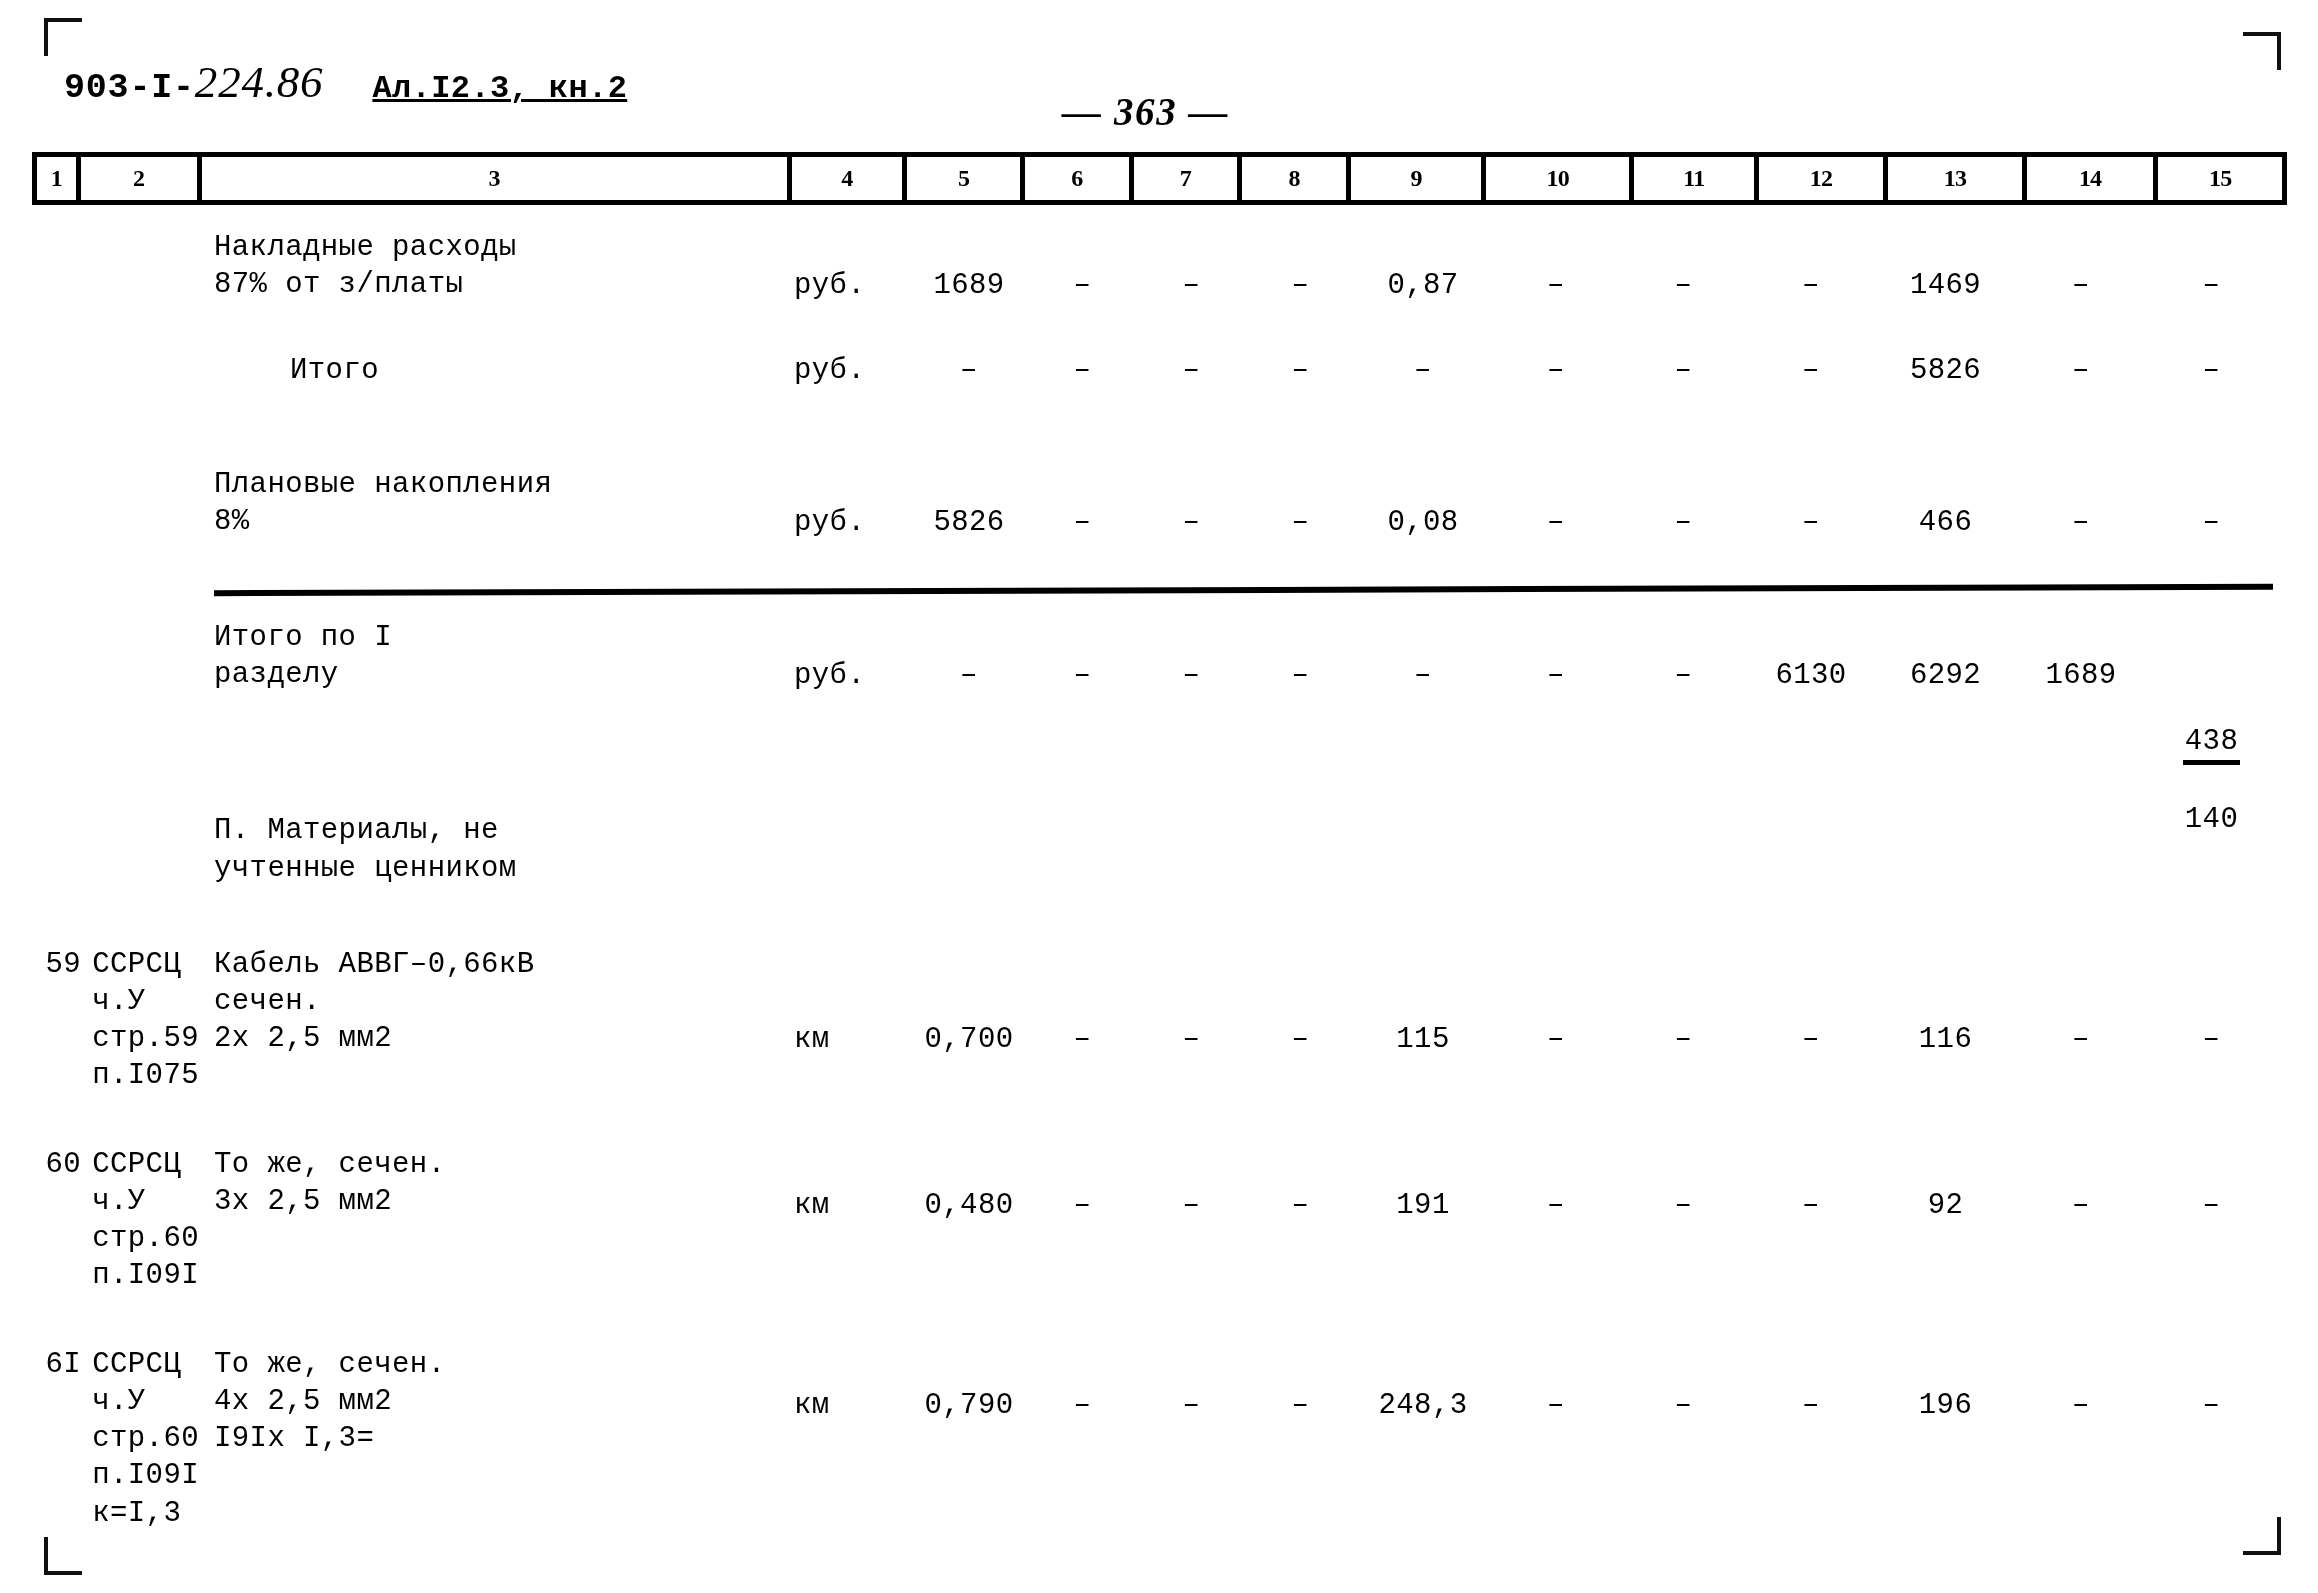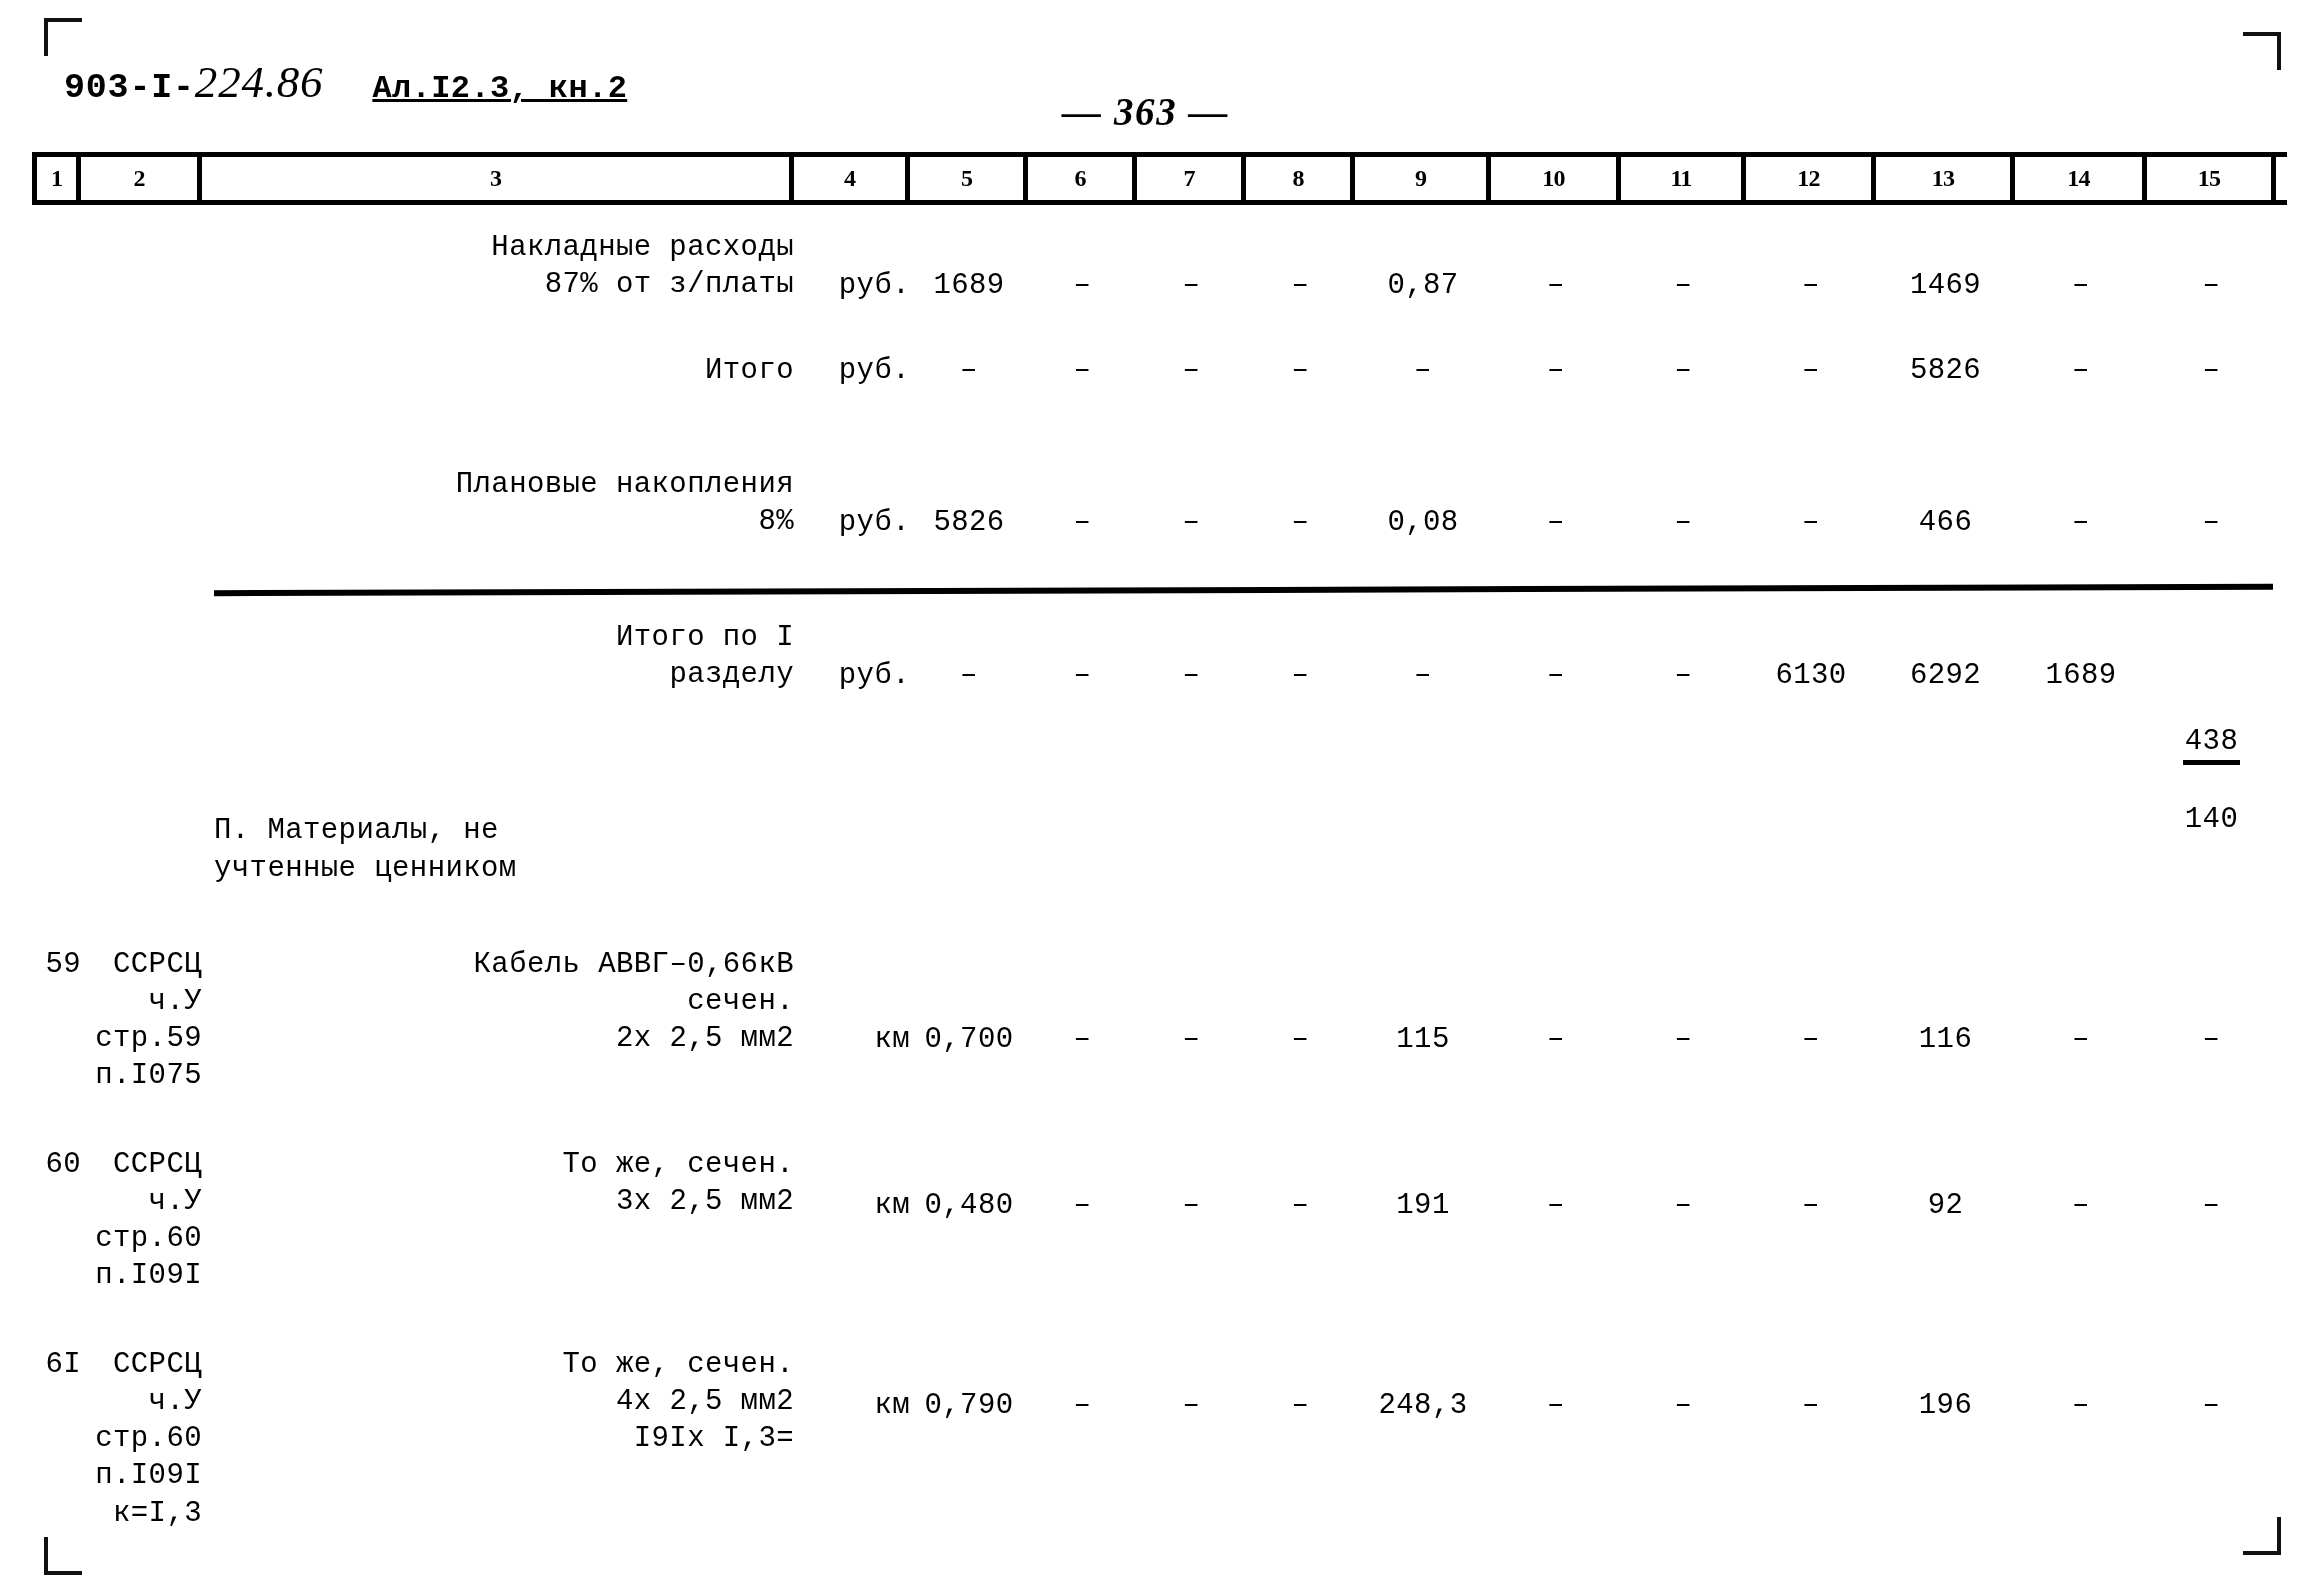--- a/index.html
+++ b/index.html
@@ -108,21 +108,21 @@
   }
   .cell {
     box-sizing: border-box;
     font-size: 29px;
     line-height: 1.28;
     letter-spacing: 0.4px;
     white-space: pre-line;
     padding-top: 1.6px;
   }
   .c-center { text-align: center; }
-  .c-left   { text-align: right; }
+  .c-left   { text-align: left; }
   .c-right  { text-align: right; }
 
   
   .heavy-rule {
     position: absolute;
     left: 214px;
     top: 587px;
     width: 2059px;
     height: 6.4px;
     background: #000;
@@ -171,21 +171,21 @@
   <div class="colnum-strip">
     <div class="colnum" style="width:49px">1</div>
     <div class="colnum" style="width:121px">2</div>
     <div class="colnum" style="width:592px">3</div>
     <div class="colnum" style="width:116px">4</div>
     <div class="colnum" style="width:118px">5</div>
     <div class="colnum" style="width:109px">6</div>
     <div class="colnum" style="width:109px">7</div>
     <div class="colnum" style="width:109px">8</div>
     <div class="colnum" style="width:136px">9</div>
-    <div class="colnum" style="width:130px">10</div>
+    <div class="colnum" style="width:148px">10</div>
     <div class="colnum" style="width:125px">11</div>
     <div class="colnum" style="width:130px">12</div>
     <div class="colnum" style="width:139px">13</div>
     <div class="colnum" style="width:132px">14</div>
     <div class="colnum" style="width:129px">15</div>
   </div>
 
   <div class="table-body">
 
     <div class="row" style="height:89px; margin-top:11.2px">

